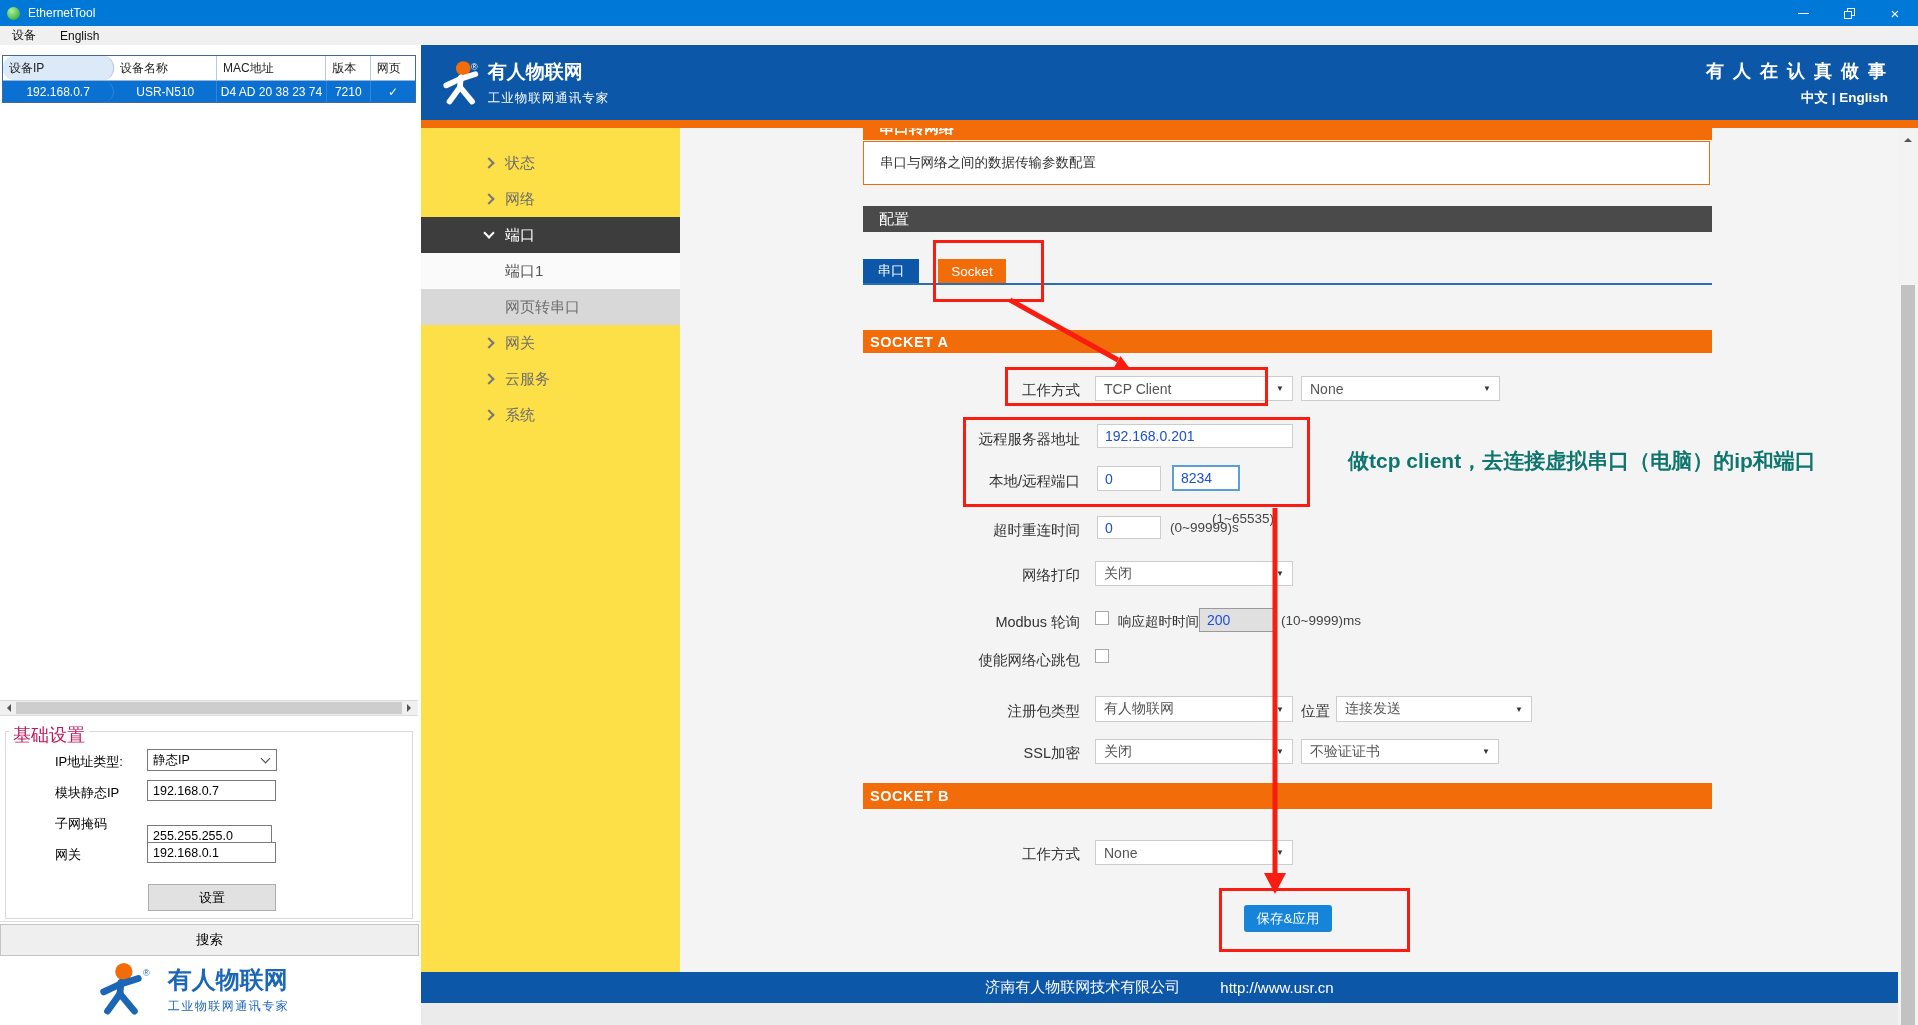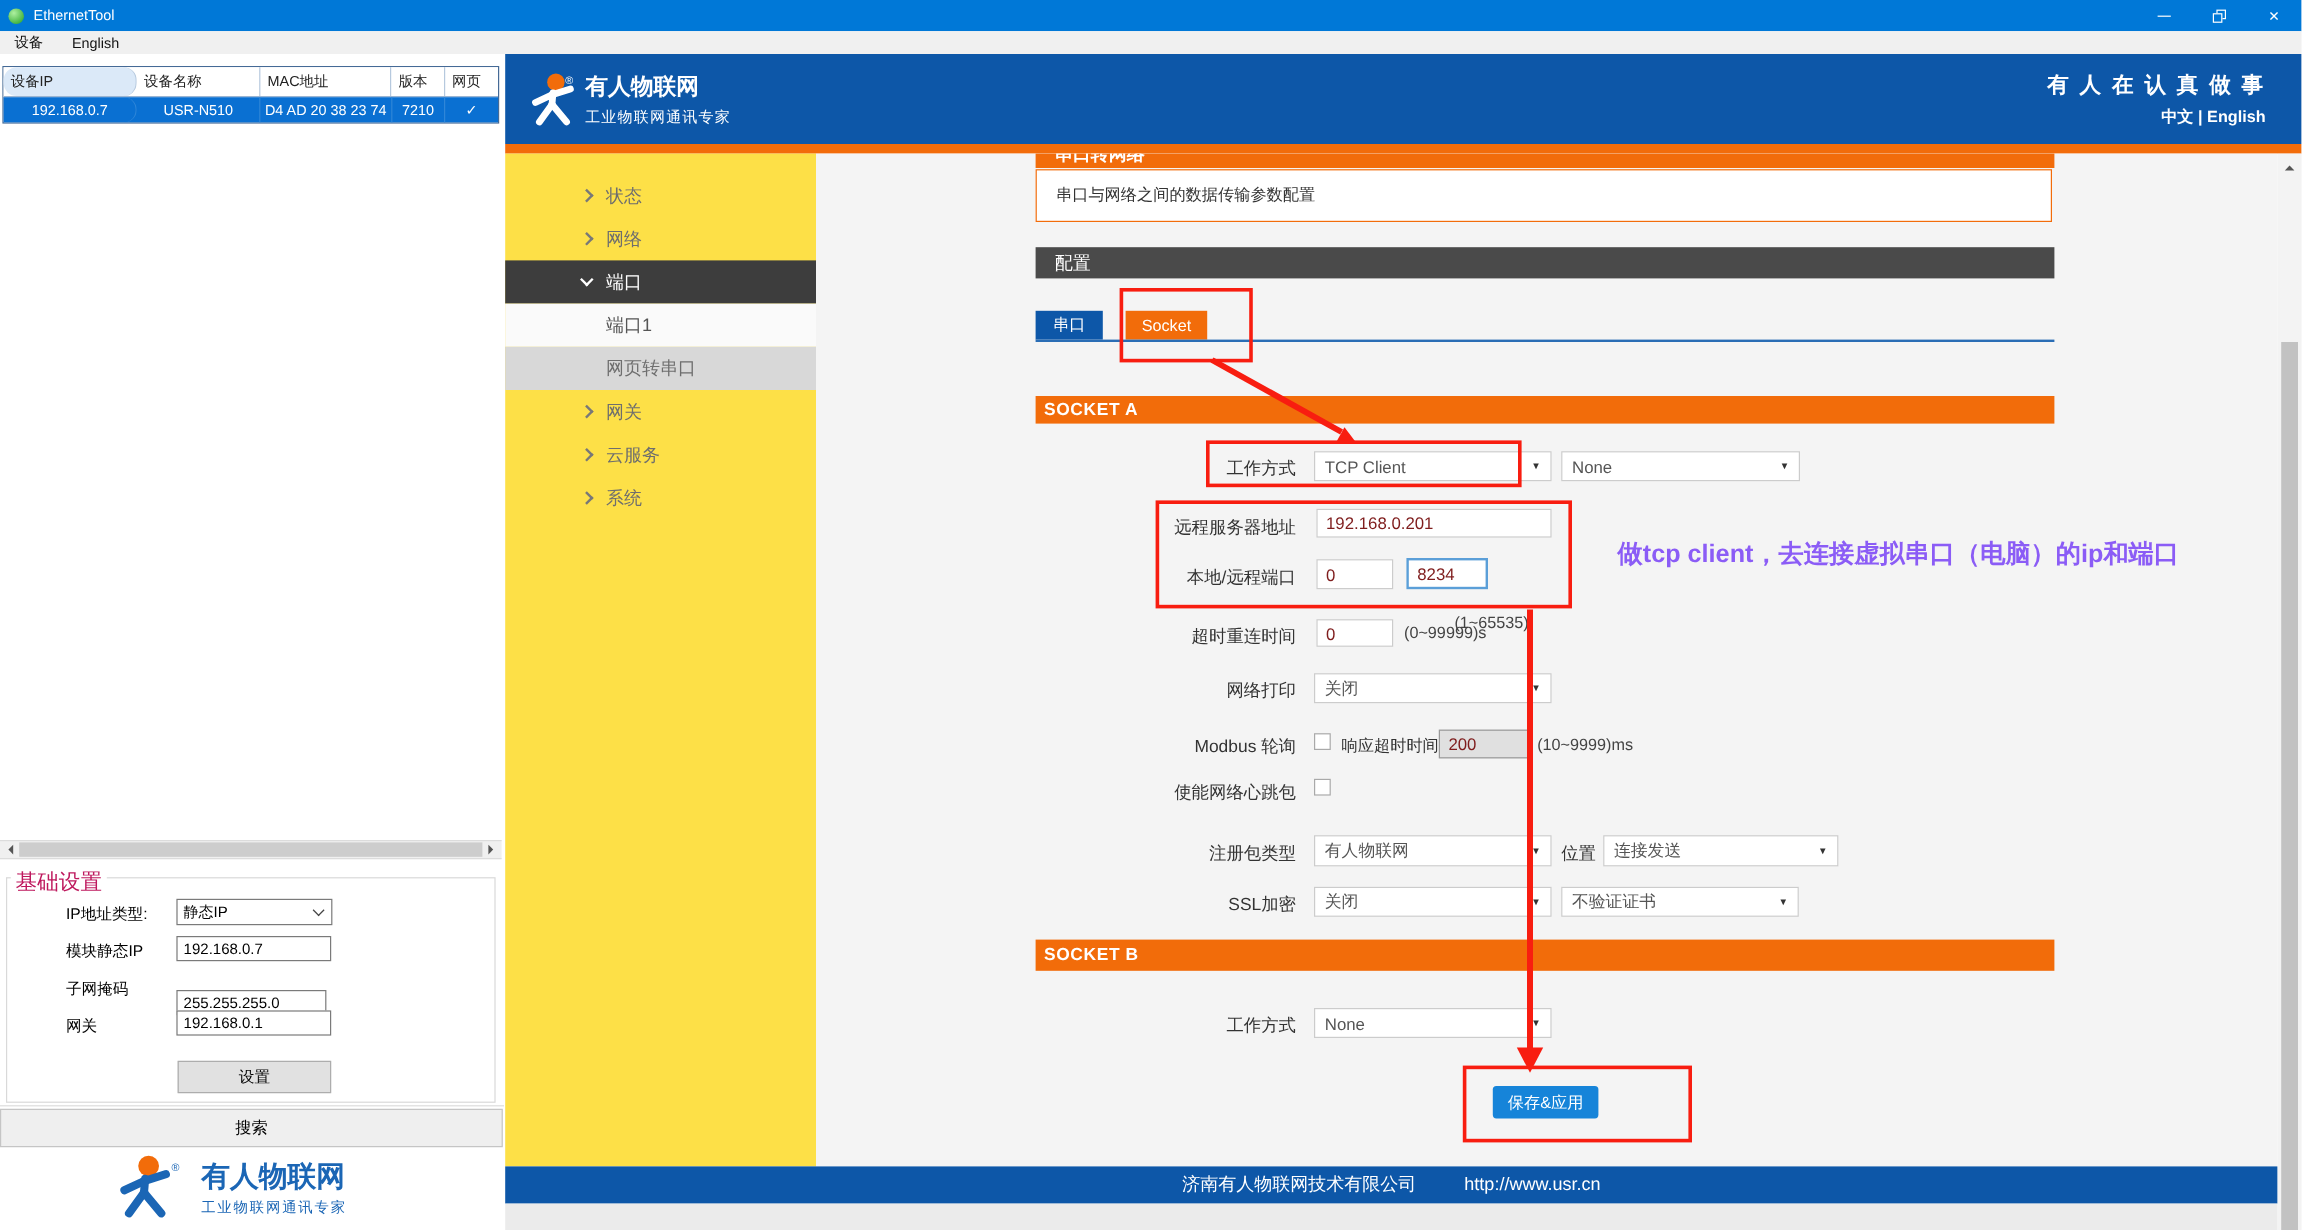--- a/index.html
+++ b/index.html
@@ -115,21 +115,21 @@
   #tab-socket { left:938px; width:68px; background:#f26c0a; }
   #tabline { left:863px; top:283px; width:849px; height:2px; background:#2a6db5; }
   .sectbar { left:863px; width:849px; background:#f26c0a; color:#fff; font-size:14.5px;
              font-weight:bold; display:flex; align-items:center; padding-left:7px; letter-spacing:.5px; }
   #sockA { top:330px; height:23px; } #sockB { top:783px; height:26px; }
 
   .lbl { position:absolute; left:860px; width:220px; text-align:right; font-size:14.5px; color:#333; }
   .sel { position:absolute; background:#fff; border:1px solid #ccc; display:flex;
          align-items:center; padding:0 8px; font-size:14px; color:#555; cursor:pointer; }
   .sel .arrow { margin-left:auto; font-size:8px; color:#333; }
-  .inp { position:absolute; background:#fff; border:1px solid #ccc; font-size:14px; color:#7f1d1d;
+  .inp { position:absolute; background:#fff; border:1px solid #ccc; font-size:14px; color:#1d4ed8;
          padding:0 7px; font-family:inherit; }
   .inp.focused { border:2px solid #5b9fd8; }
   .inp.disabled { background:#e0e0e0; border:1px solid #9a9a9a; }
   .hint { position:absolute; font-size:13.5px; color:#444; }
   .chk { position:absolute; width:14px; height:14px; background:#fff; border:1px solid #a9a9a9; cursor:pointer; }
   .sublbl { position:absolute; font-size:13.5px; color:#333; }
   #btn-save { left:1244px; top:905px; width:88px; height:27px; background:#1684d9; color:#fff;
               border:none; border-radius:3px; font-size:13.5px; display:flex; align-items:center;
               justify-content:center; cursor:pointer; font-family:inherit; }
 
@@ -144,21 +144,21 @@
             position:absolute; left:6px; top:8px; margin-top:-2px; }
   #vs-thumb { position:absolute; left:3px; top:157px; width:14px; height:740px; background:#c2c2c2; cursor:pointer; }
 
   
   .rbox { position:absolute; border:3px solid #f81d10; z-index:5; pointer-events:none; }
   #rbox-socket { left:933px; top:240px; width:111px; height:62px; }
   #rbox-workmode { left:1005px; top:367px; width:263px; height:39px; }
   #rbox-addr { left:963px; top:417px; width:347px; height:90px; }
   #rbox-save { left:1219px; top:888px; width:191px; height:64px; }
   #arrow-svg { position:absolute; left:0; top:0; z-index:6; pointer-events:none; }
-  #annotation { left:1348px; top:447px; font-size:21px; font-weight:bold; color:#8b5cf6; z-index:5; }
+  #annotation { left:1348px; top:447px; font-size:21px; font-weight:bold; color:#0f766e; z-index:5; }
 </style>
 </head>
 <body>
 
 <div id="titlebar" class="abs">
   <div class="appico"></div>
   <span id="title-text">EthernetTool</span>
   <div id="wincontrols">
     <div class="wbtn">
         <span class="min-glyph"></span>

